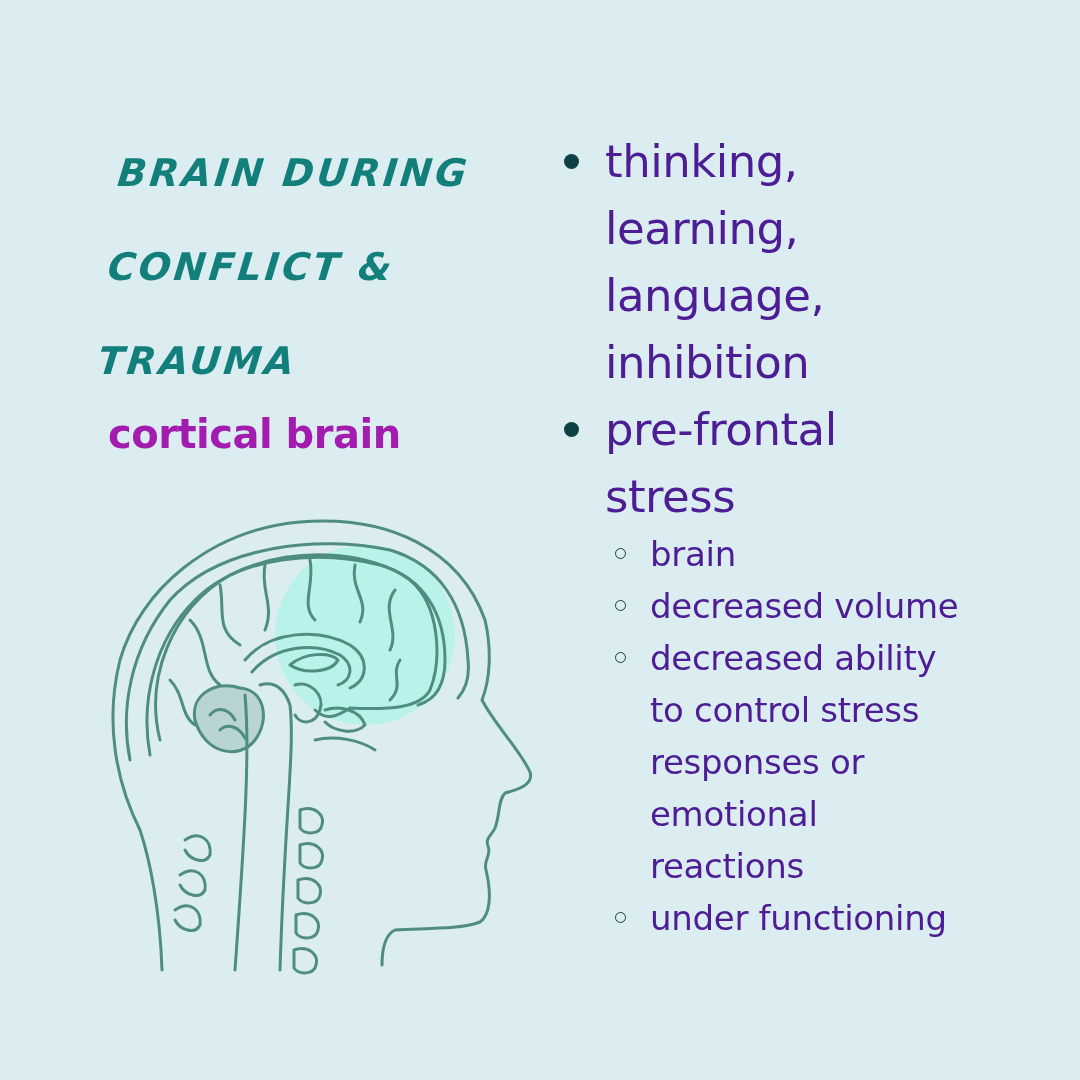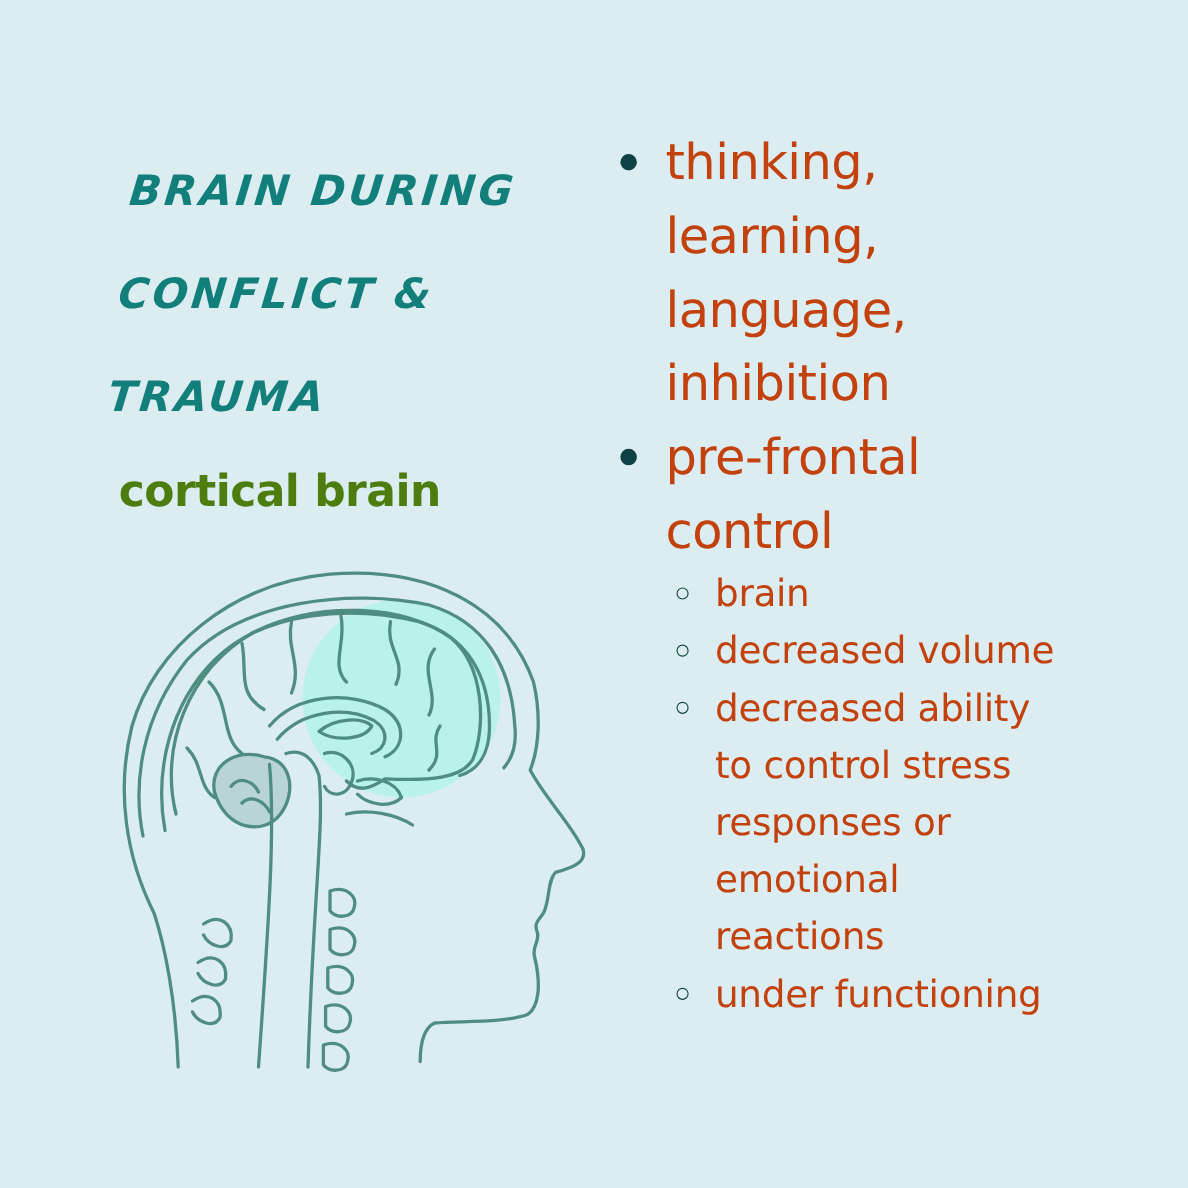--- a/index.html
+++ b/index.html
@@ -20,32 +20,32 @@
       font-style: italic;
       font-size: 38px;
       line-height: 94px;
       letter-spacing: 3px;
       text-transform: uppercase;
       transform: skewX(-6deg);
     }
     .title .line { display: block; white-space: nowrap; }
     .subtitle {
       position: absolute;
-      left: 108px; top: 424px;
-      color: #4d7c0f;
+      left: 108px; top: 411px;
+      color: #a21caf;
       font-family: "DejaVu Sans", sans-serif;
       font-weight: bold;
       font-size: 40px;
       letter-spacing: -0.5px;
     }
     .bullets {
       position: absolute;
-      left: 560px; top: 114px;
+      left: 560px; top: 128px;
       width: 470px;
-      color: #c2410c;
+      color: #4c1d95;
       margin: 0; padding: 0;
       list-style: none;
     }
     .bullets > li {
       position: relative;
       padding-left: 45px;
       font-size: 45px;
       line-height: 67px;
       font-family: "DejaVu Sans", sans-serif;
       letter-spacing: -0.5px;
@@ -96,21 +96,21 @@
 
 <div class="subtitle">cortical brain</div>
 
 <ul class="bullets">
   <li>
     <span class="dot"></span>
     <span class="txt">thinking, learning, language, inhibition</span>
   </li>
   <li>
     <span class="dot"></span>
-    <span class="txt">pre-frontal control</span>
+    <span class="txt">pre-frontal stress</span>
     <ul class="sub">
       <li>
         <span class="ring"></span>
         <span class="txt">brain</span>
       </li>
       <li>
         <span class="ring"></span>
         <span class="txt">decreased volume</span>
       </li>
       <li>

